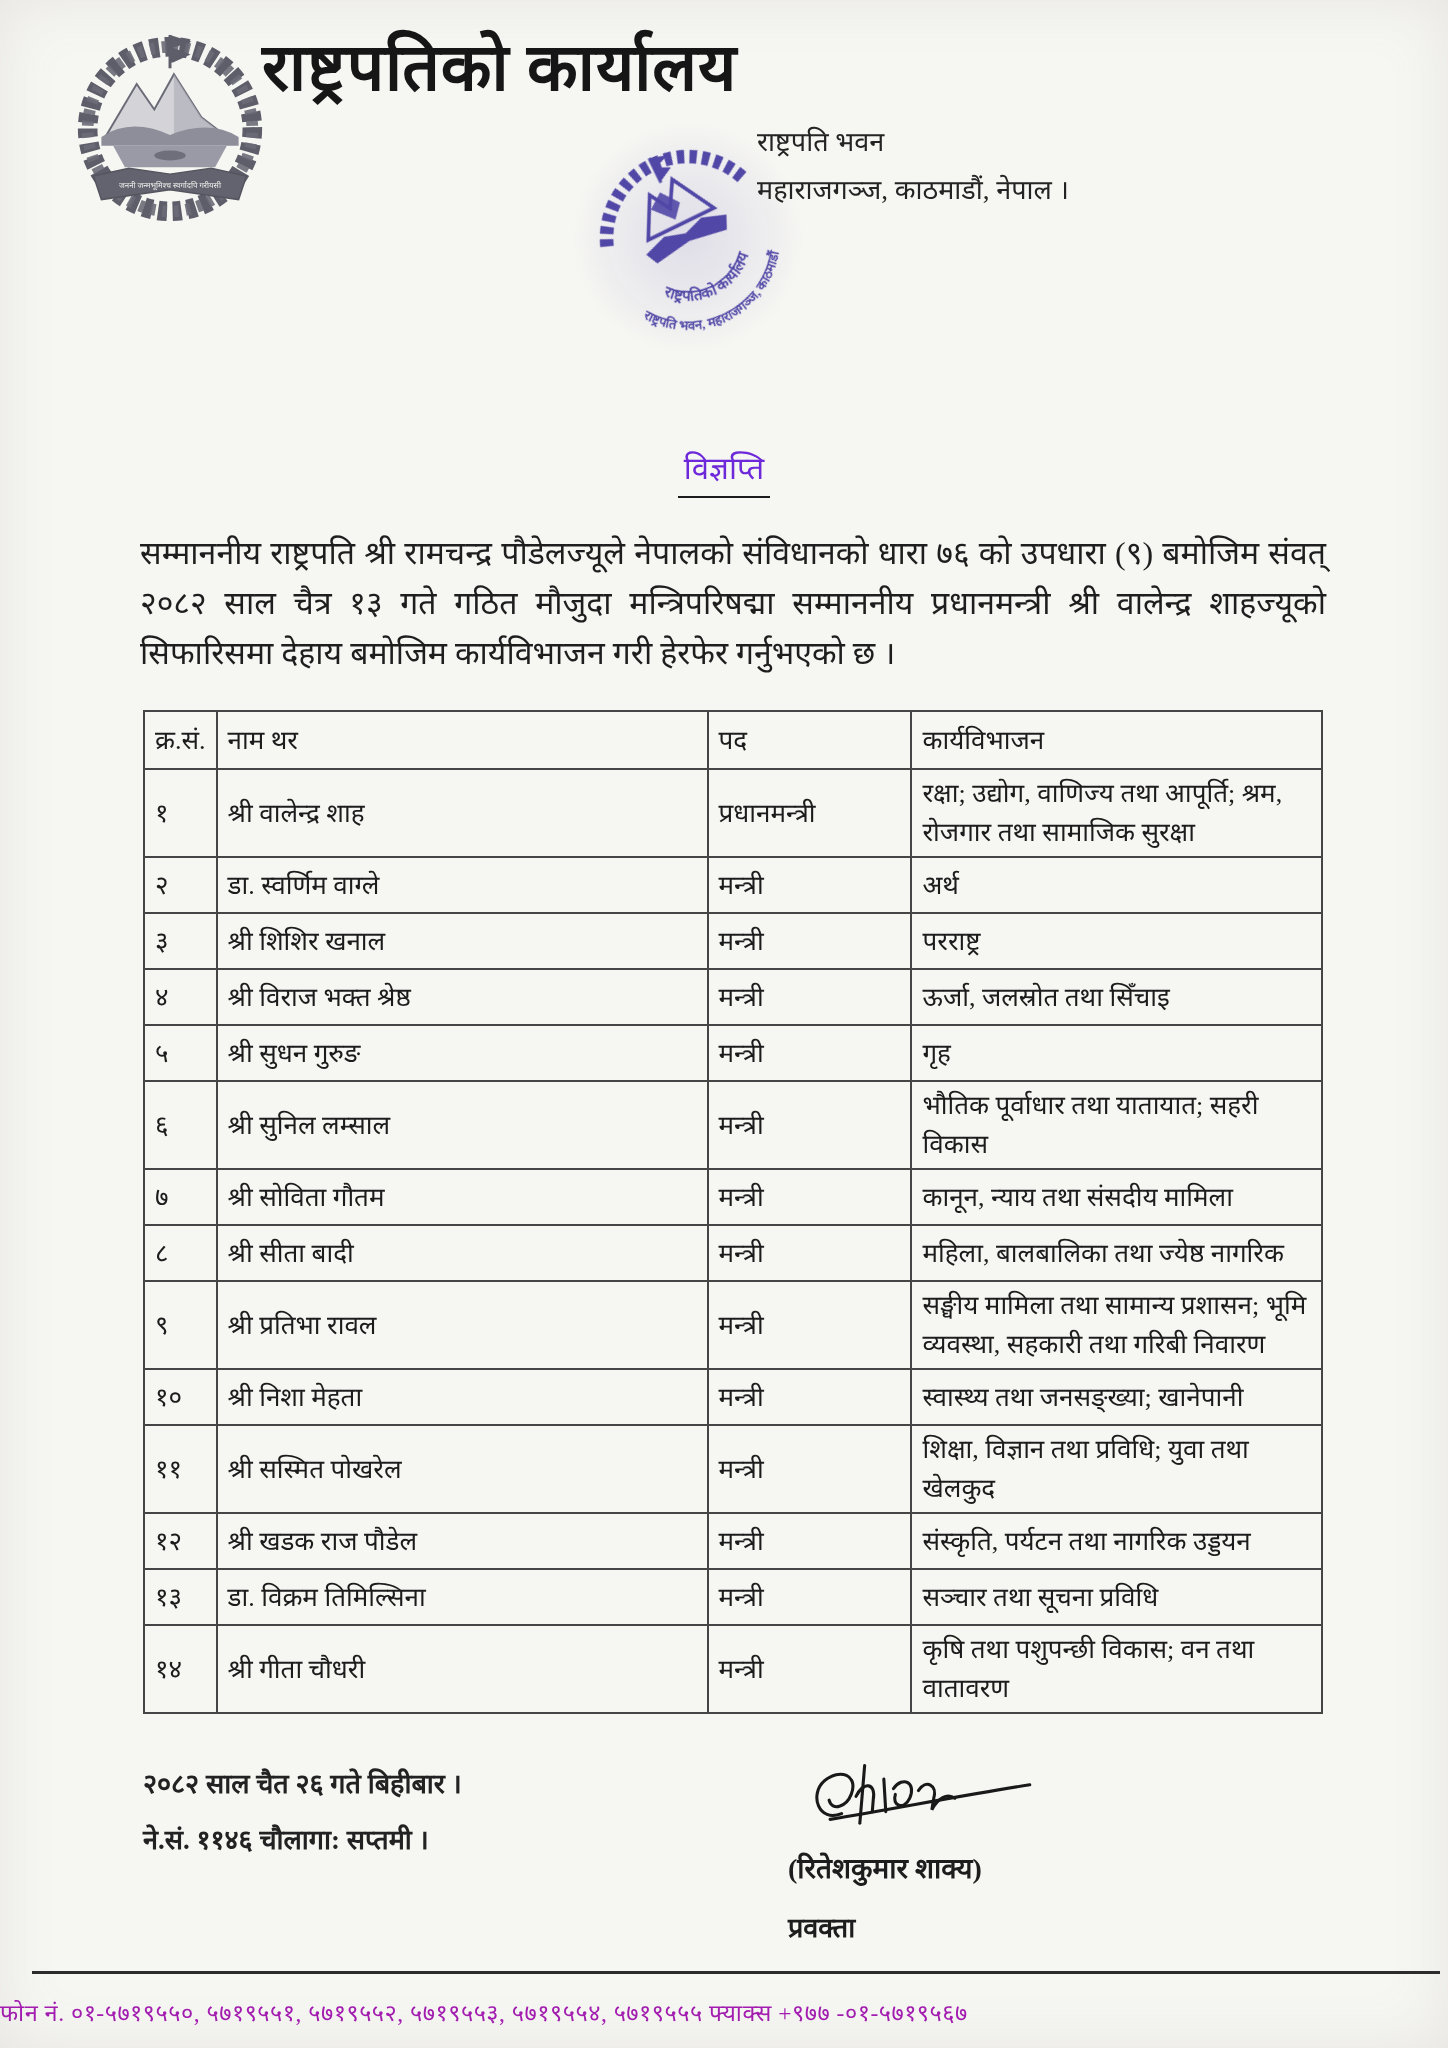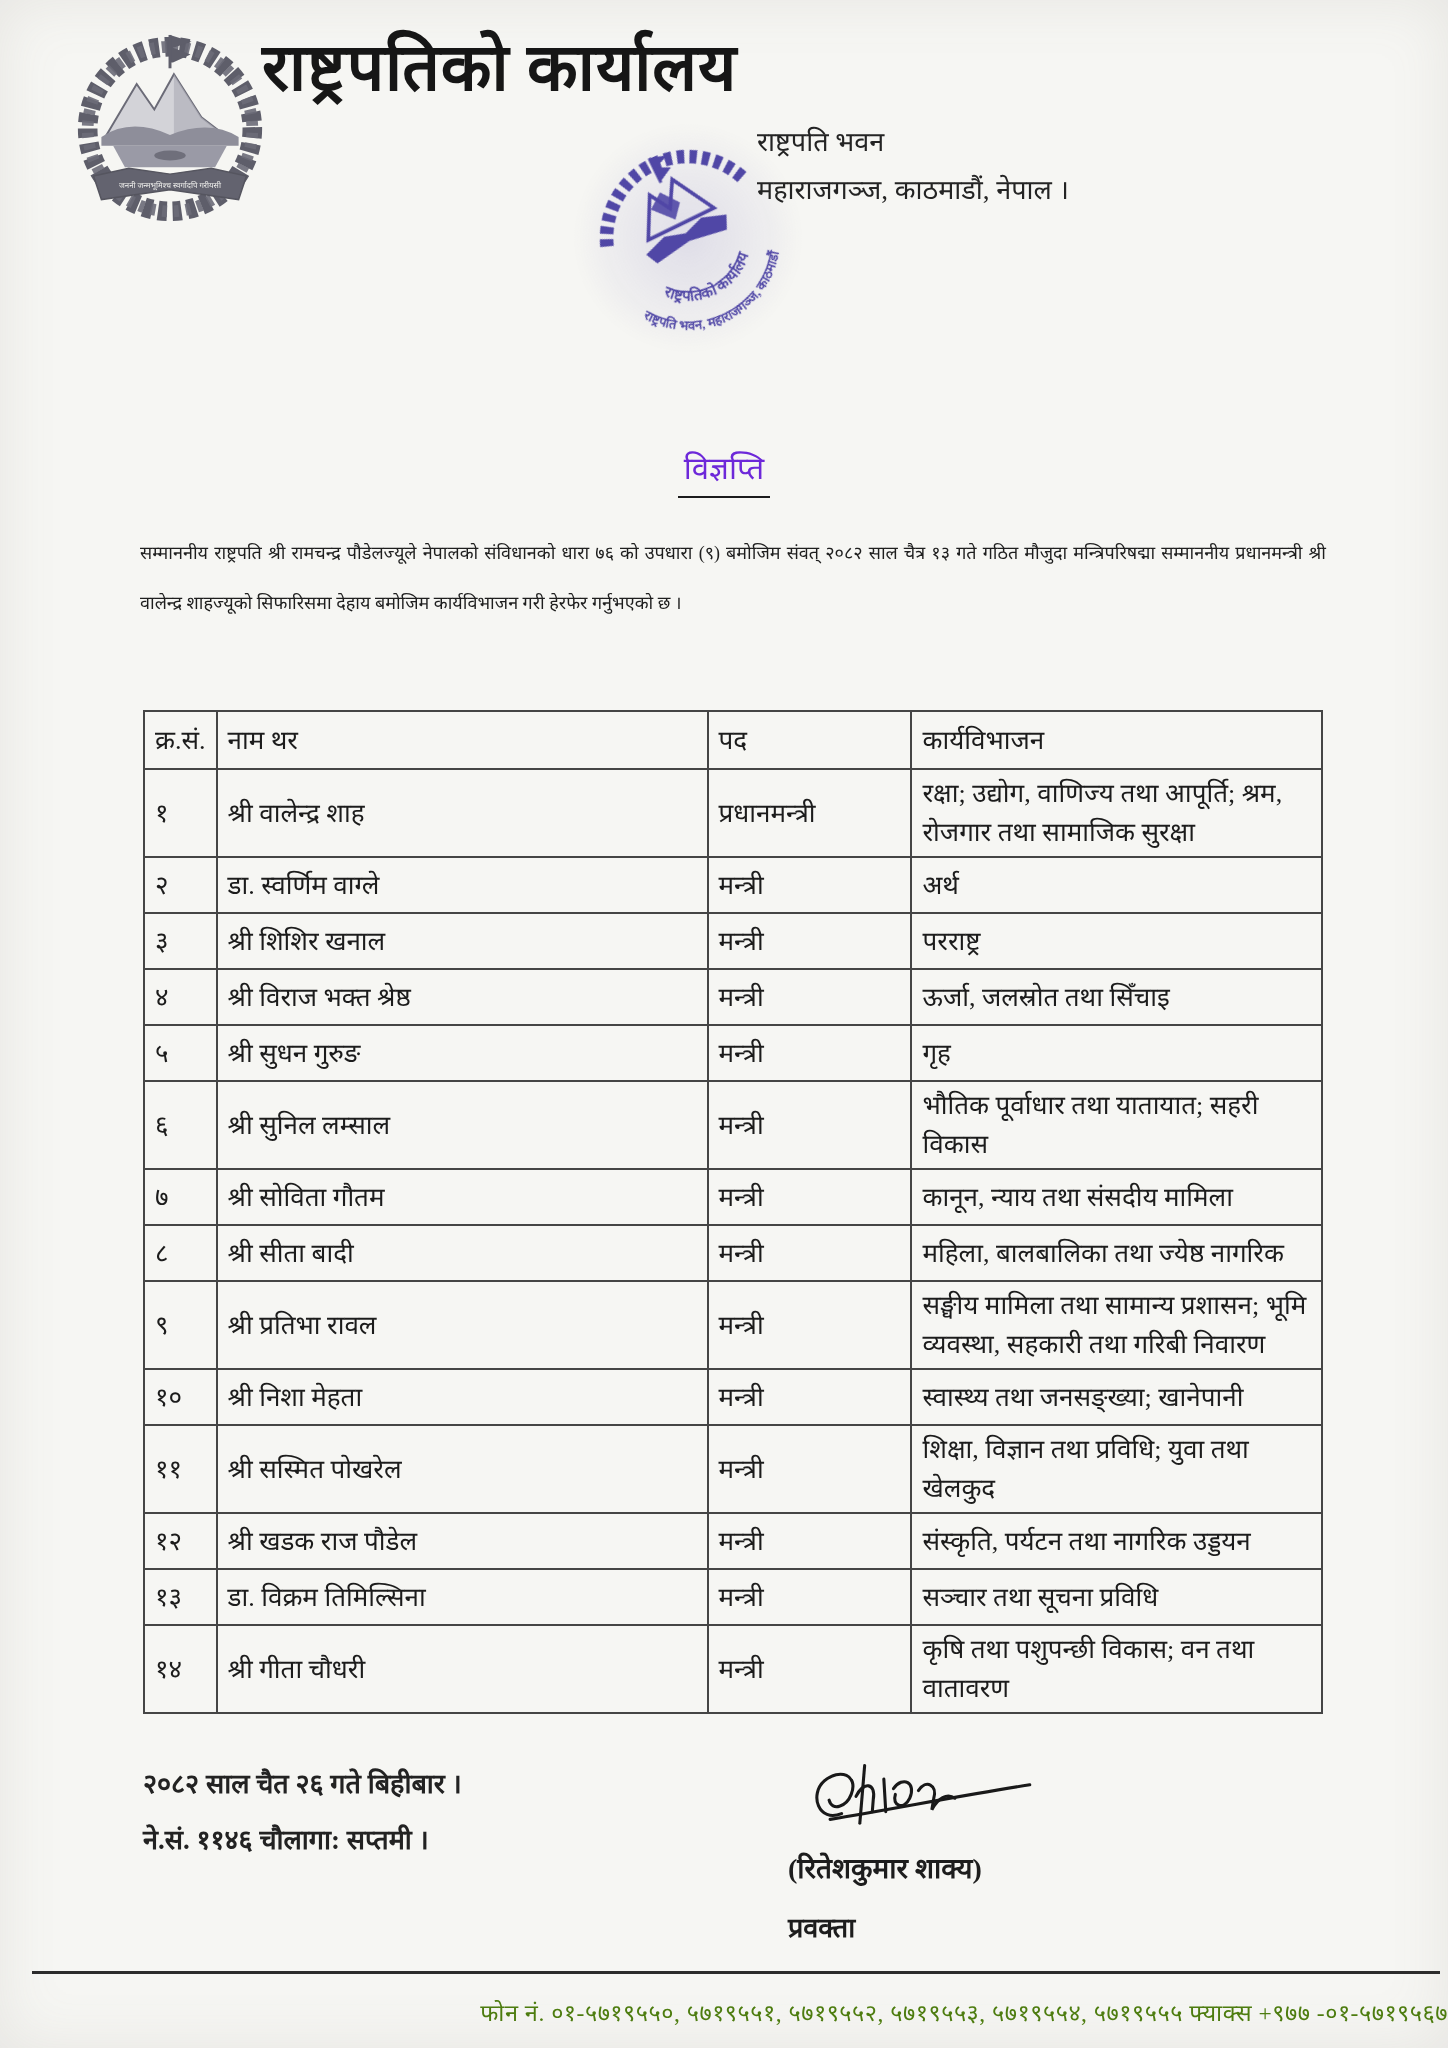--- a/index.html
+++ b/index.html
@@ -31,21 +31,21 @@
   }
   
   .notice-title-wrap{position:absolute;left:0;top:446px;width:1448px;text-align:center;}
   .notice-title{
     display:inline-block;font-size:31px;color:#6d28d9;
     border-bottom:2.5px solid #1c1c1c;padding:0 6px 8px 6px;
   }
   
   .body-par{
     position:absolute;left:140px;top:528px;width:1186px;
-    font-size:18px;line-height:50px;text-align:justify;color:#1e1e1e;font-family:Liberation Serif, serif;
+    font-size:32px;line-height:50px;text-align:justify;color:#1e1e1e;font-family:Liberation Serif, serif;
   }
   
   .flow{position:absolute;left:143px;top:710px;width:945px;}
   table.ministers{
     border-collapse:collapse;width:1180px;
     font-size:26px;color:#1c1c1c;
   }
   table.ministers th,table.ministers td{
     border:2px solid #454545;
     padding:4px 10px;line-height:39px;vertical-align:middle;
@@ -57,22 +57,22 @@
   
   .closing-row{display:flex;justify-content:space-between;margin-top:42px;font-weight:bold;}
   .closing-left{font-size:27px;line-height:56px;color:#222;}
   .closing-right{width:280px;text-align:left;margin-right:20px;}
   .signature{width:260px;height:96px;display:block;margin:0 auto;}
   .signatory-name{font-size:28px;line-height:34px;color:#1d1d1d;}
   .signatory-title{font-size:27px;margin-top:22px;color:#1d1d1d;}
   
   .footer-rule{position:absolute;left:32px;right:8px;top:1971px;height:3px;background:#2c2c2c;}
   .footer-phone{
-    position:absolute;left:0;top:1996px;width:1448px;text-align:right;
-    font-size:23.5px;color:#4d7c0f;letter-spacing:.5px;
+    position:absolute;left:0;top:1996px;width:1448px;text-align:left;
+    font-size:23.5px;color:#a21caf;letter-spacing:.5px;
   }
 </style>
 </head>
 <body>
 
 <div class="page">
 
   <svg class="emblem" viewBox="0 0 200 212">
     <circle cx="100" cy="104" r="84" fill="none" stroke="#5e5e6a" stroke-width="20" stroke-dasharray="9 6"></circle>
     <circle cx="100" cy="104" r="84" fill="none" stroke="#6c6c78" stroke-width="12" stroke-dasharray="5 7" transform="rotate(10 100 104)" opacity=".9"></circle>

